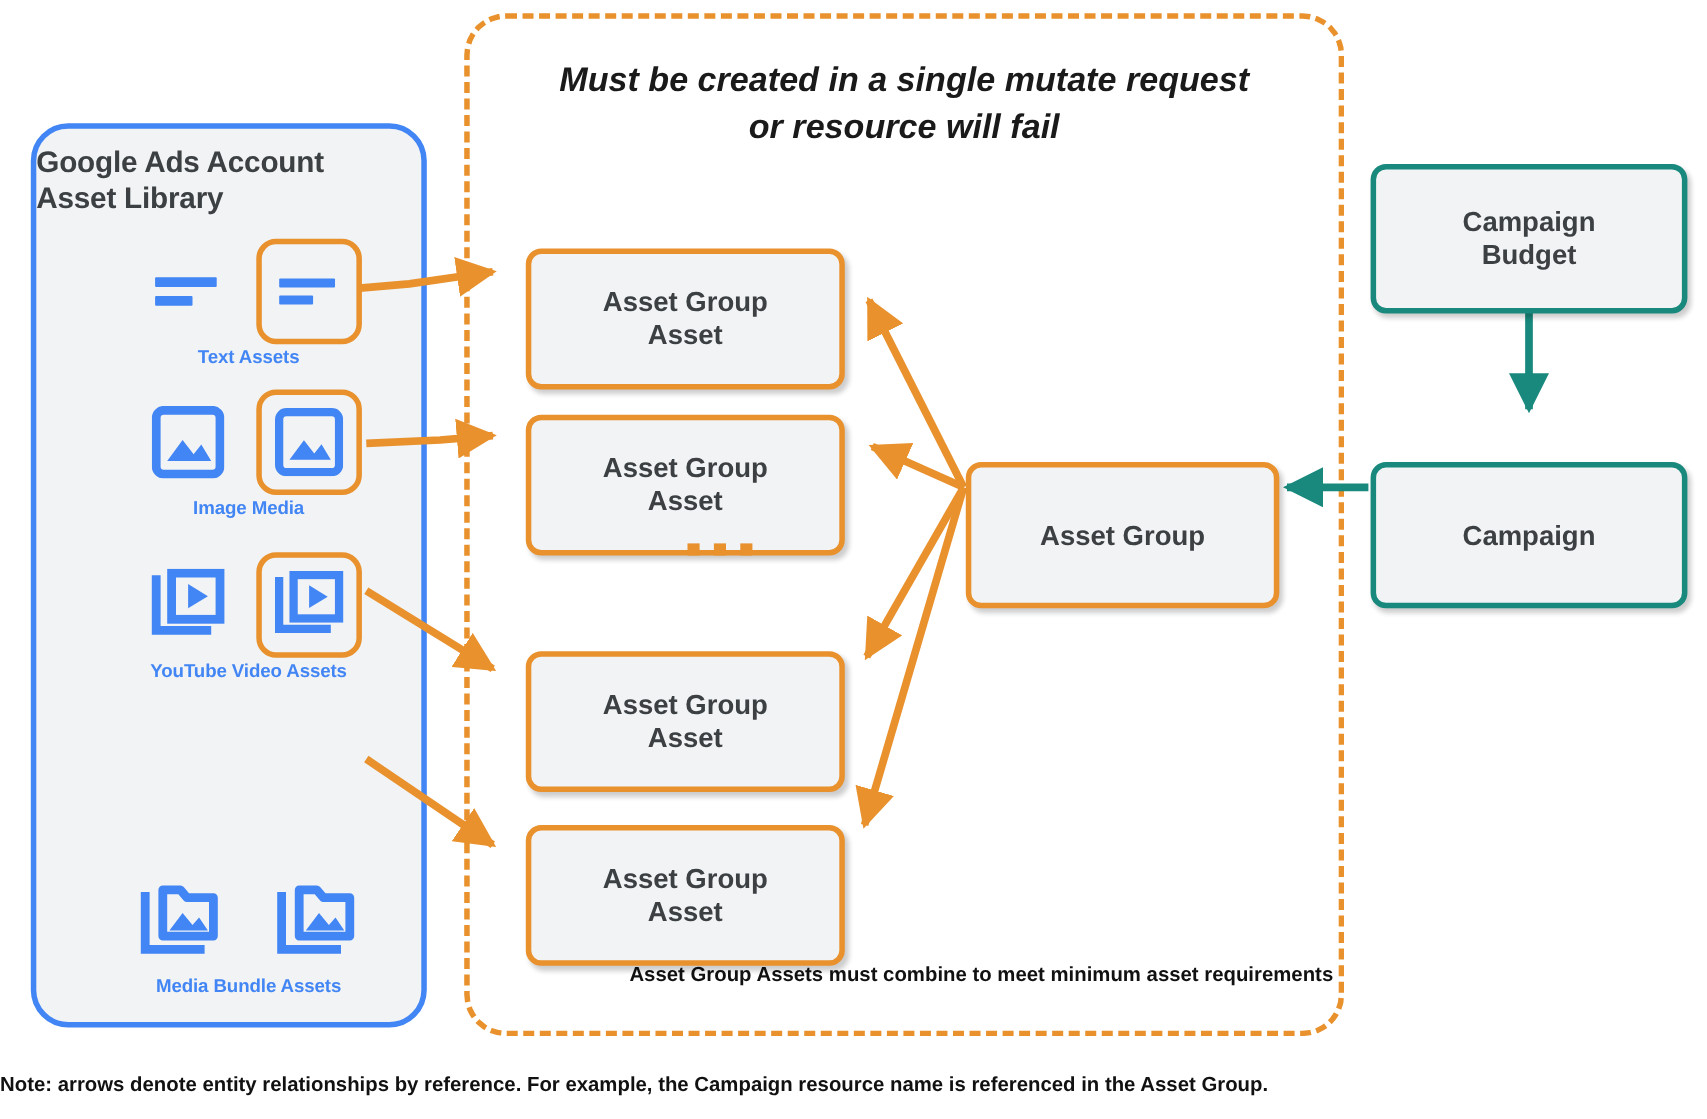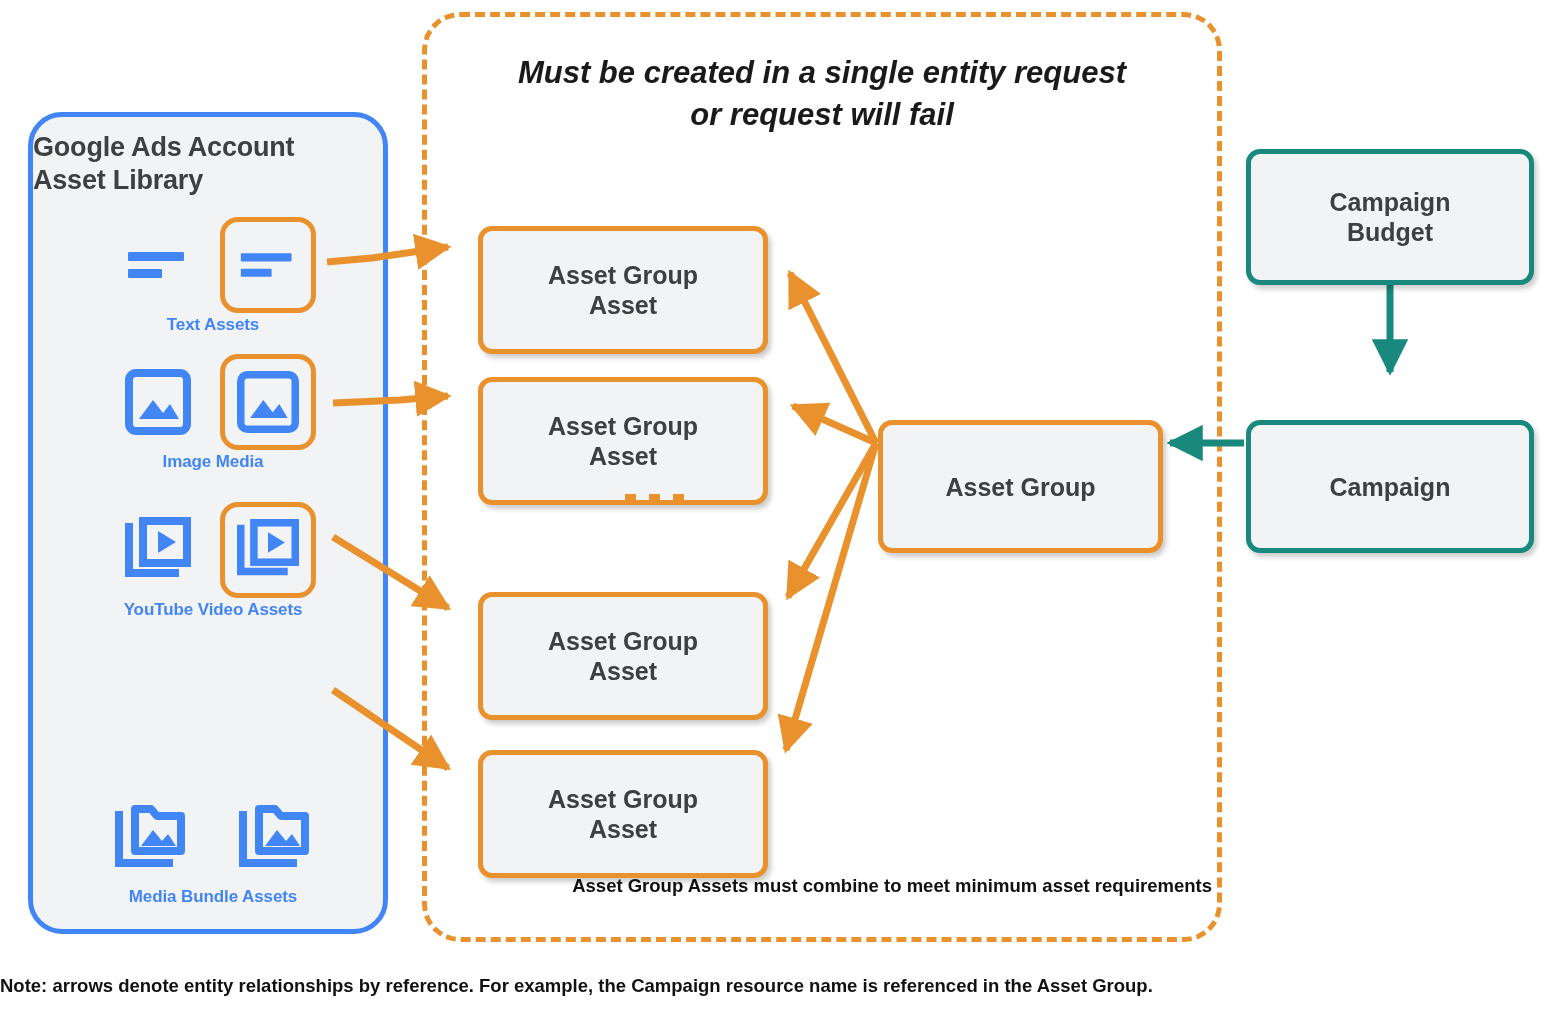--- a/index.html
+++ b/index.html
@@ -41,21 +41,21 @@
     width: 100%;
     font-size: 27px;
     font-weight: bold;
     color: #3c4043;
     line-height: 1.23;
     letter-spacing: -0.2px;
   }
 
   .asset-row {
     position: absolute;
-    left: 0;
+    left: 13px;
     width: 100%;
     text-align: center;
     padding-left: 10px;
   }
   .icon-pair {
     display: flex;
     justify-content: center;
     align-items: center;
     gap: 14px;
     height: 96px;
@@ -291,22 +291,22 @@
             <path d="M28 45 L40 29 L49 40 L55 33 L63 45 Z" fill="#4285f4"></path>
           </svg>
         </div>
       </div>
       <div class="asset-caption">Media Bundle  Assets</div>
     </div>
   </div>
 
   <div class="mutate-box"></div>
   <div class="mutate-title">
-    <div>Must be created in a single entity request</div>
-    <div>or request will fail</div>
+    <div>Must be created in a single mutate request</div>
+    <div>or resource will fail</div>
   </div>
   <div class="mutate-footnote">Asset Group Assets must combine to meet minimum asset requirements</div>
 
   <div class="node orange aga aga-0">
     <div>
       <div>Asset Group</div>
       <div>Asset</div>
     </div>
   </div>
   <div class="node orange aga aga-1">

